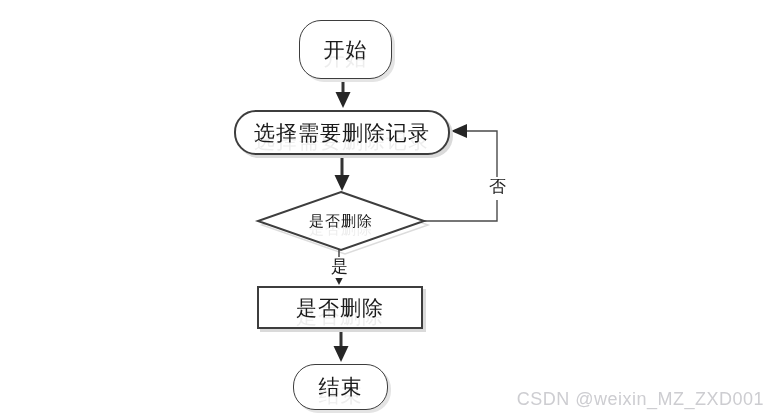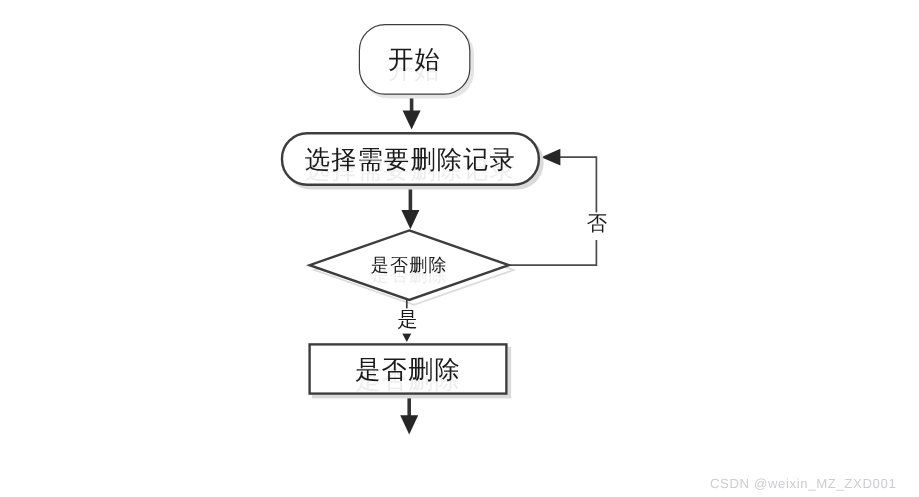--- a/index.html
+++ b/index.html
@@ -55,23 +55,23 @@
     background: #ffffff;
     color: #1a1a1a;
     font-size: 17px;
     line-height: 20px;
     text-align: center;
   }
   .edge-label-yes { left: 330px; top: 257px; width: 19px; height: 21px; }
   .edge-label-no  { left: 488px; top: 177px; width: 19px; height: 23px; }
   .watermark {
     position: absolute;
-    right: 19px; bottom: 4px;
+    right: 2px; bottom: 4px;
     color: #cdcdd1;
-    font-size: 11px;
+    font-size: 18px;
     letter-spacing: 0.5px;
   }
 </style>
 </head>
 <body>
 
 <div class="canvas">
 
   <svg class="connector-layer" viewBox="0 0 766 414" xmlns="http://www.w3.org/2000/svg">
 
@@ -115,16 +115,19 @@
 
   <div class="decision-label">是否删除</div>
 
   <div class="edge-label edge-label-yes">是</div>
   <div class="edge-label edge-label-no">否</div>
 
   <div class="node process node-update">
     <span class="lbl">是否删除</span>
   </div>
 
+  <div class="node terminator node-end">
+    <span class="lbl">结束</span>
+  </div>
 
   <div class="watermark">CSDN @weixin_MZ_ZXD001</div>
 
 </div>
 
 </body></html>

